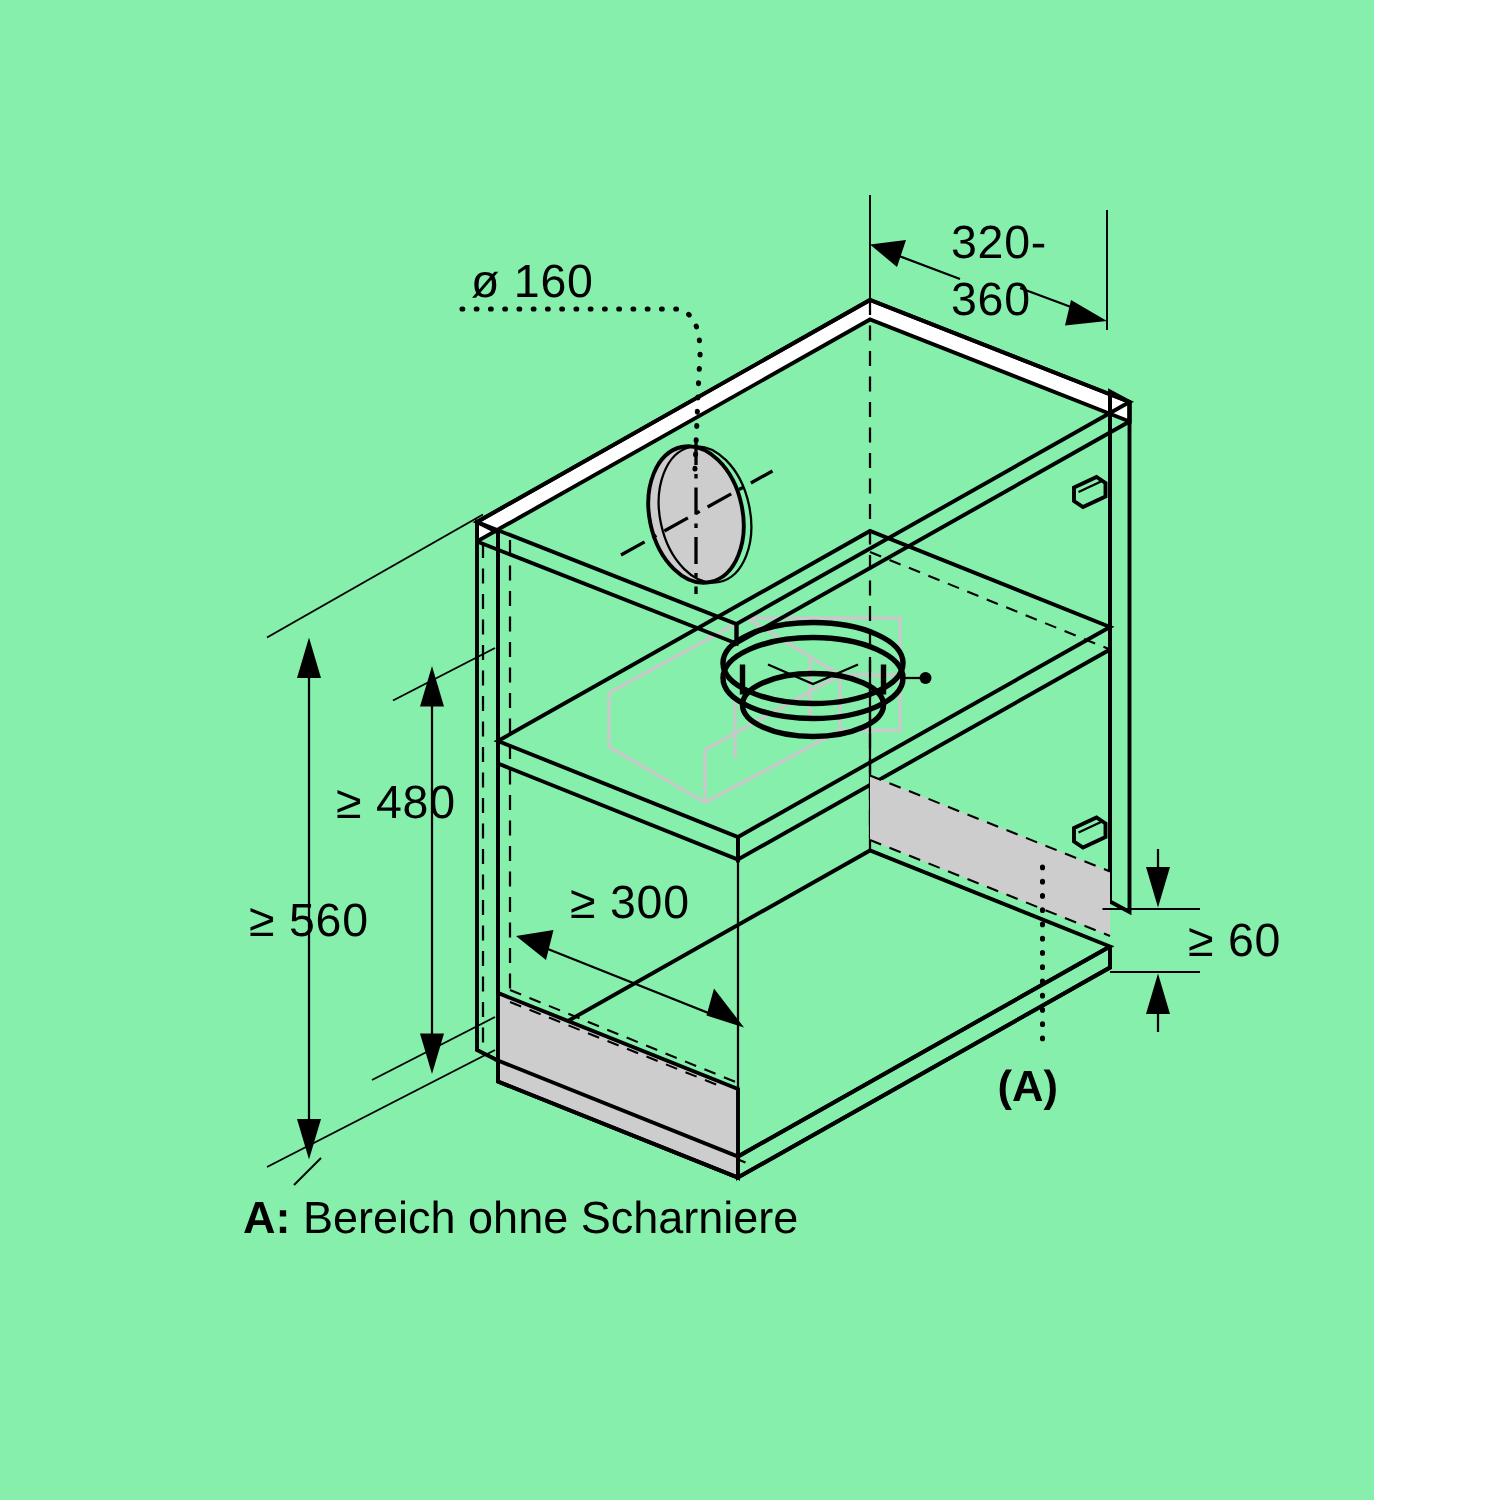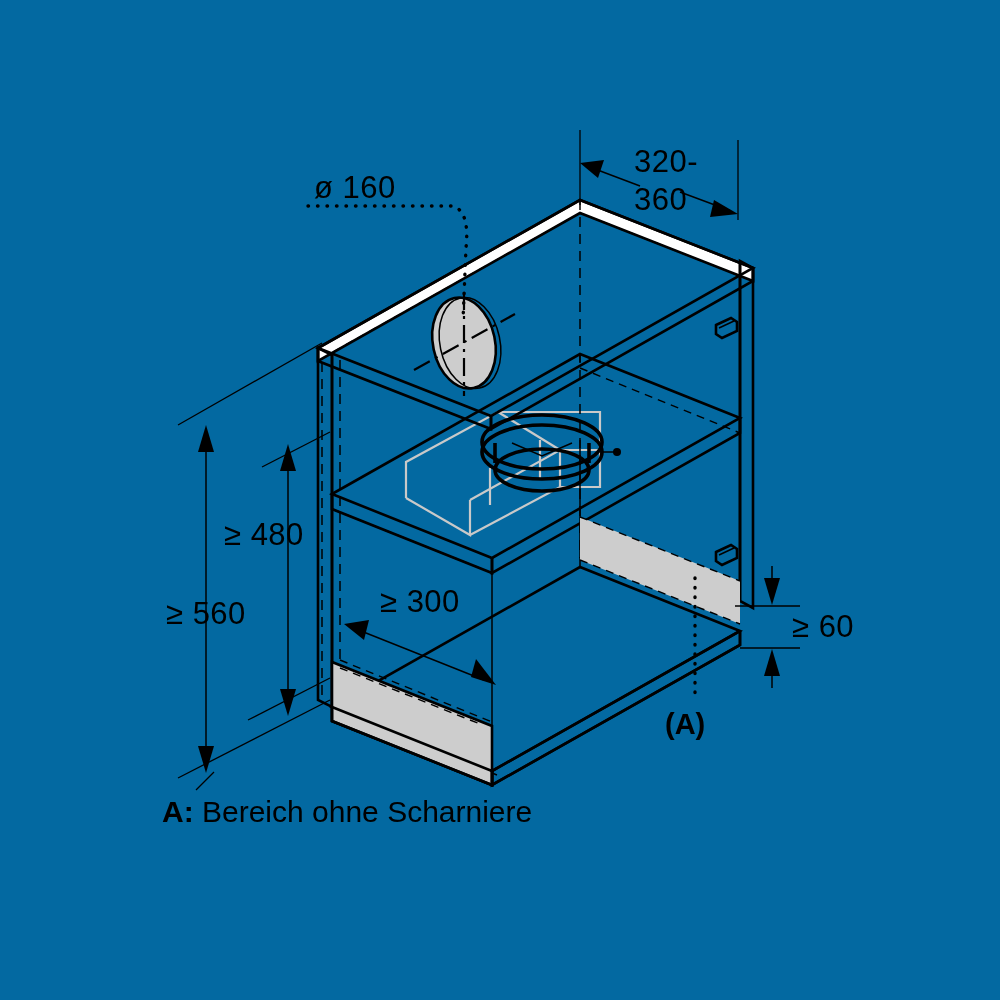--- a/index.html
+++ b/index.html
@@ -3,21 +3,21 @@
 <meta charset="utf-8">
 <title>Einbauskizze</title>
 <style>
   html,body{margin:0;padding:0;background:#ffffff;}
   body{
     width:1000px;height:1000px;
     font-family:"Liberation Sans", sans-serif;
     color:#000000;
     overflow:hidden;
   }
-  #stage{position:relative;width:1000px;height:1000px;background:#0369a1;}
+  #stage{position:relative;width:916px;height:1000px;background:#86efac;}
   svg#drawing{position:absolute;left:0;top:0;width:1000px;height:1000px;display:block;}
 
   .solid   {fill:none;stroke:#000;stroke-width:2.6;stroke-linejoin:miter;stroke-linecap:butt;}
   .thin    {fill:none;stroke:#000;stroke-width:1.5;}
   .hair    {fill:none;stroke:#000;stroke-width:1.3;}
   .dash    {fill:none;stroke:#000;stroke-width:1.5;stroke-dasharray:10 7;}
   .dashsm  {fill:none;stroke:#000;stroke-width:1.4;stroke-dasharray:8 6;}
   .ghost   {fill:none;stroke:#c9c9c9;stroke-width:2.2;}
   .dotted  {fill:none;stroke:#000;stroke-width:3.4;stroke-dasharray:0.5 9;stroke-linecap:round;}
   .dimline {fill:none;stroke:#000;stroke-width:1.5;}

